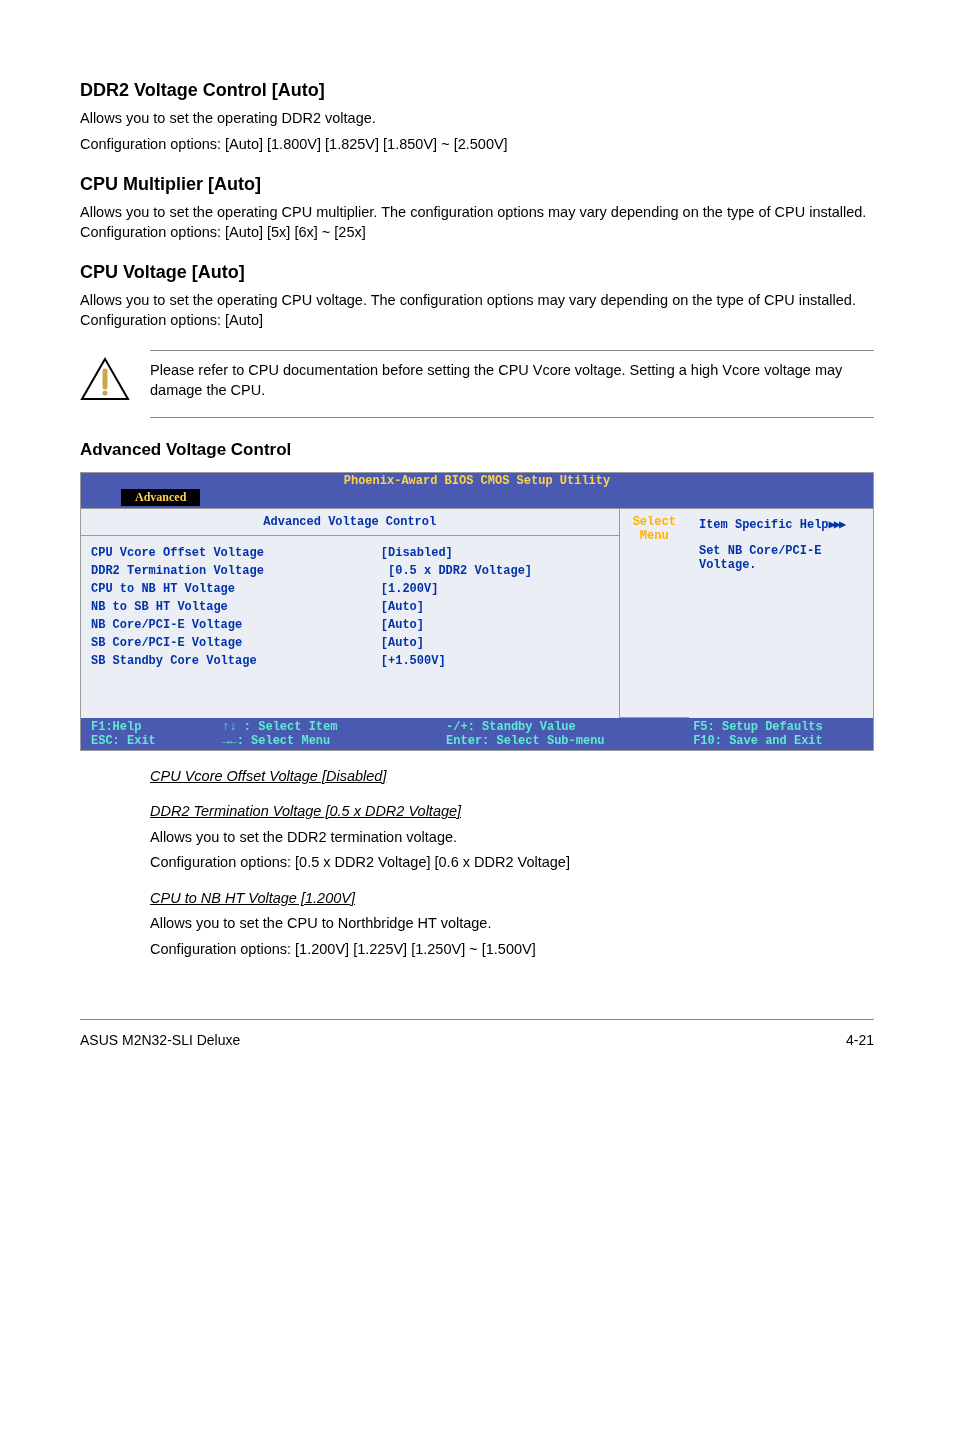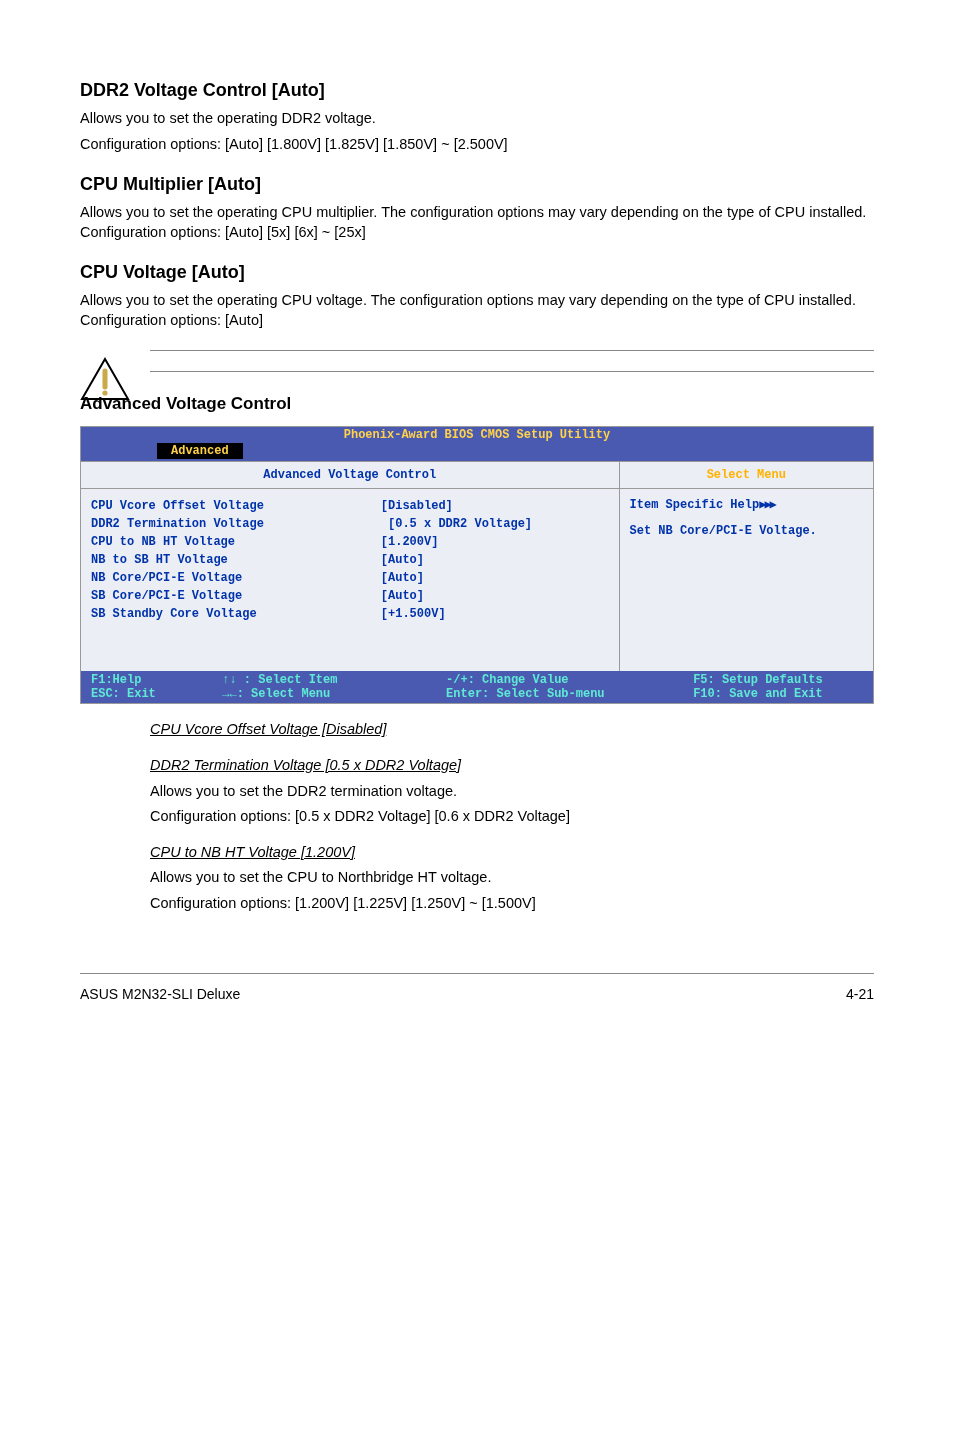--- a/index.html
+++ b/index.html
@@ -44,37 +44,38 @@
   }
   .bios-tab-row {
     background: #4a5ab0;
     padding: 0 8px 2px 8px;
   }
   .bios-tab {
     background: #000;
     color: #ffd24a;
     padding: 1px 14px;
     display: inline-block;
-    margin-left: 68px;
+    margin-left: 32px;
+    font-family: Liberation Serif, serif;
   }
   .bios-body {
     background: #eceef5;
     display: flex;
     border-top: 1px solid #999;
   }
   .bios-left {
     flex: 0 0 68%;
     display: flex;
     flex-direction: column;
     border-right: 1px solid #999;
   }
   .bios-right {
     flex: 1;
     display: flex;
-    flex-direction: column;
+    flex-direction: row;
   }
   .bios-sub-head {
     color: #0033aa;
     text-align: center;
     padding: 6px 0;
     border-bottom: 1px solid #999;
   }
   .bios-sub-head.right { color: #ffb300; text-align: center; }
   .bios-content {
     color: #0033aa;
@@ -123,20 +124,21 @@
 <h2>CPU Voltage [Auto]</h2>
 <p>Allows you to set the operating CPU voltage. The configuration options may vary depending on the type of CPU installed. Configuration options: [Auto]</p>
 
 <div class="note-wrap">
   <div class="note-inner">
     <svg class="warn-icon" viewBox="0 0 50 44">
       <polygon points="25,2 48,42 2,42" fill="none" stroke="#000" stroke-width="2"></polygon>
       <line x1="25" y1="14" x2="25" y2="30" stroke="#c9a94a" stroke-width="5" stroke-linecap="round"></line>
       <circle cx="25" cy="36" r="2.6" fill="#c9a94a"></circle>
     </svg>
+    <p>Please refer to CPU documentation before setting the CPU Vcore voltage. Setting a high Vcore voltage may damage the CPU.</p>
   </div>
 </div>
 
 <h3>Advanced Voltage Control</h3>
 
 <div class="bios">
   <div class="bios-title">Phoenix-Award BIOS CMOS Setup Utility</div>
   <div class="bios-tab-row">
     <span class="bios-tab">Advanced</span>
   </div>
@@ -178,21 +180,21 @@
       <div class="bios-sub-head right">Select Menu</div>
       <div class="bios-help">
         <div><span>Item Specific Help</span><span class="arrows">▶▶▶</span></div>
         <div style="margin-top:12px">Set NB Core/PCI-E Voltage.</div>
       </div>
     </div>
   </div>
   <div class="bios-footer">
     <div class="bf-col bf-1"><div>F1:Help</div><div>ESC: Exit</div></div>
     <div class="bf-col bf-2"><div>↑↓ : Select Item</div><div>→←: Select Menu</div></div>
-    <div class="bf-col bf-3"><div>-/+: Change Value</div><div>Enter: Select Sub-menu</div></div>
+    <div class="bf-col bf-3"><div>-/+: Standby Value</div><div>Enter: Select Sub-menu</div></div>
     <div class="bf-col bf-4"><div>F5: Setup Defaults</div><div>F10: Save and Exit</div></div>
   </div>
 </div>
 
 <div class="sub-section">
   <p><span class="sub-u">CPU Vcore Offset Voltage [Disabled]</span></p>
 </div>
 
 <div class="sub-section">
   <p><span class="sub-u">DDR2 Termination Voltage [0.5 x DDR2 Voltage]</span></p>

